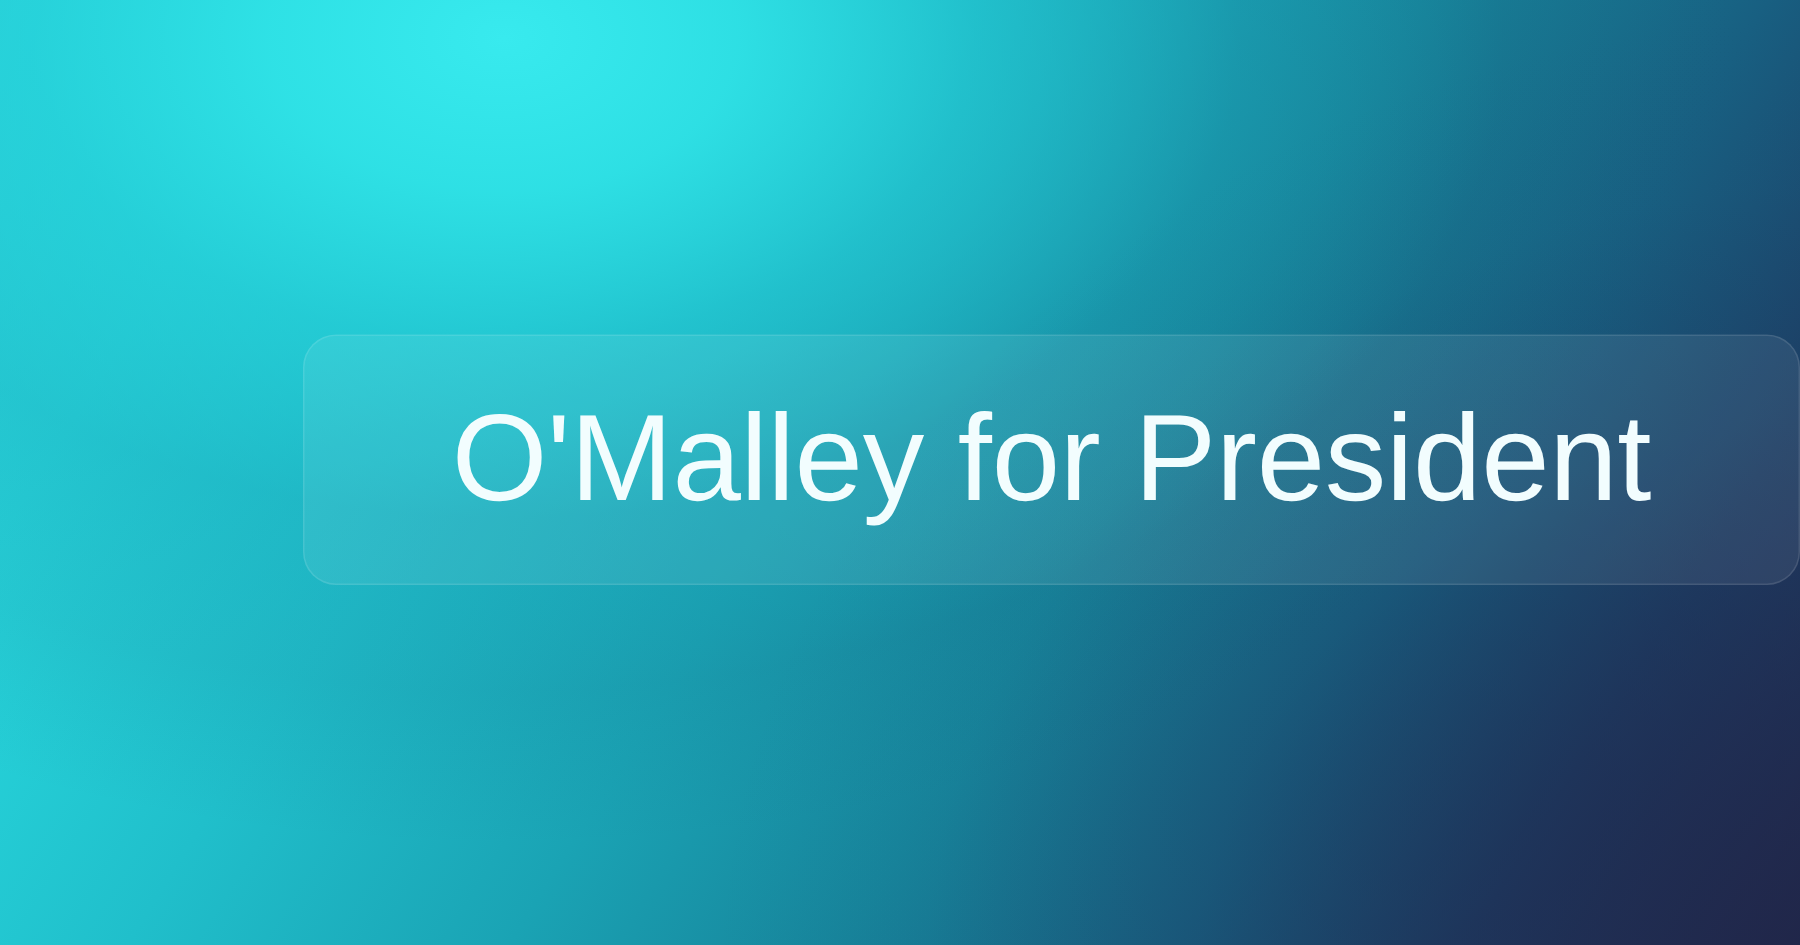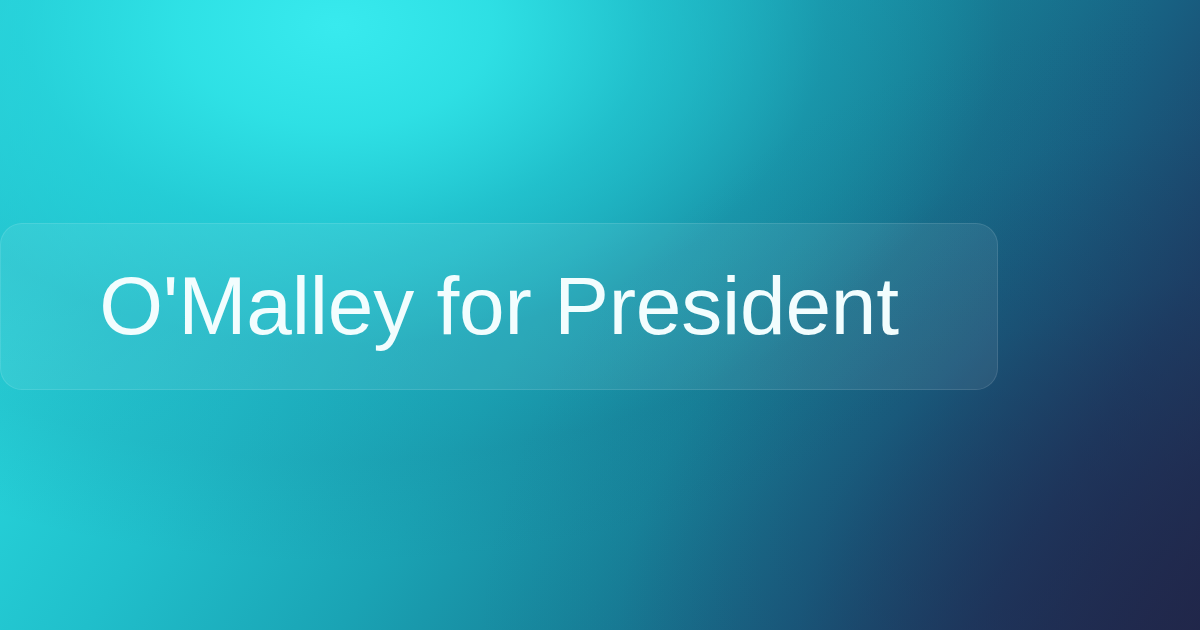--- a/index.html
+++ b/index.html
@@ -69,21 +69,21 @@
       rgba(25, 120, 150, 0) 86%
     );
   }
 
   
   .title-card-layer {
     position: absolute;
     inset: 0;
     display: flex;
     align-items: center;
-    justify-content: flex-start;
+    justify-content: flex-end;
   }
 
   .title-card {
     box-sizing: border-box;
     width: 998px;
     height: 167px;
     border-radius: 22px;
     background: rgba(255, 255, 255, 0.075);
     border: 1px solid rgba(255, 255, 255, 0.11);
     display: flex;

